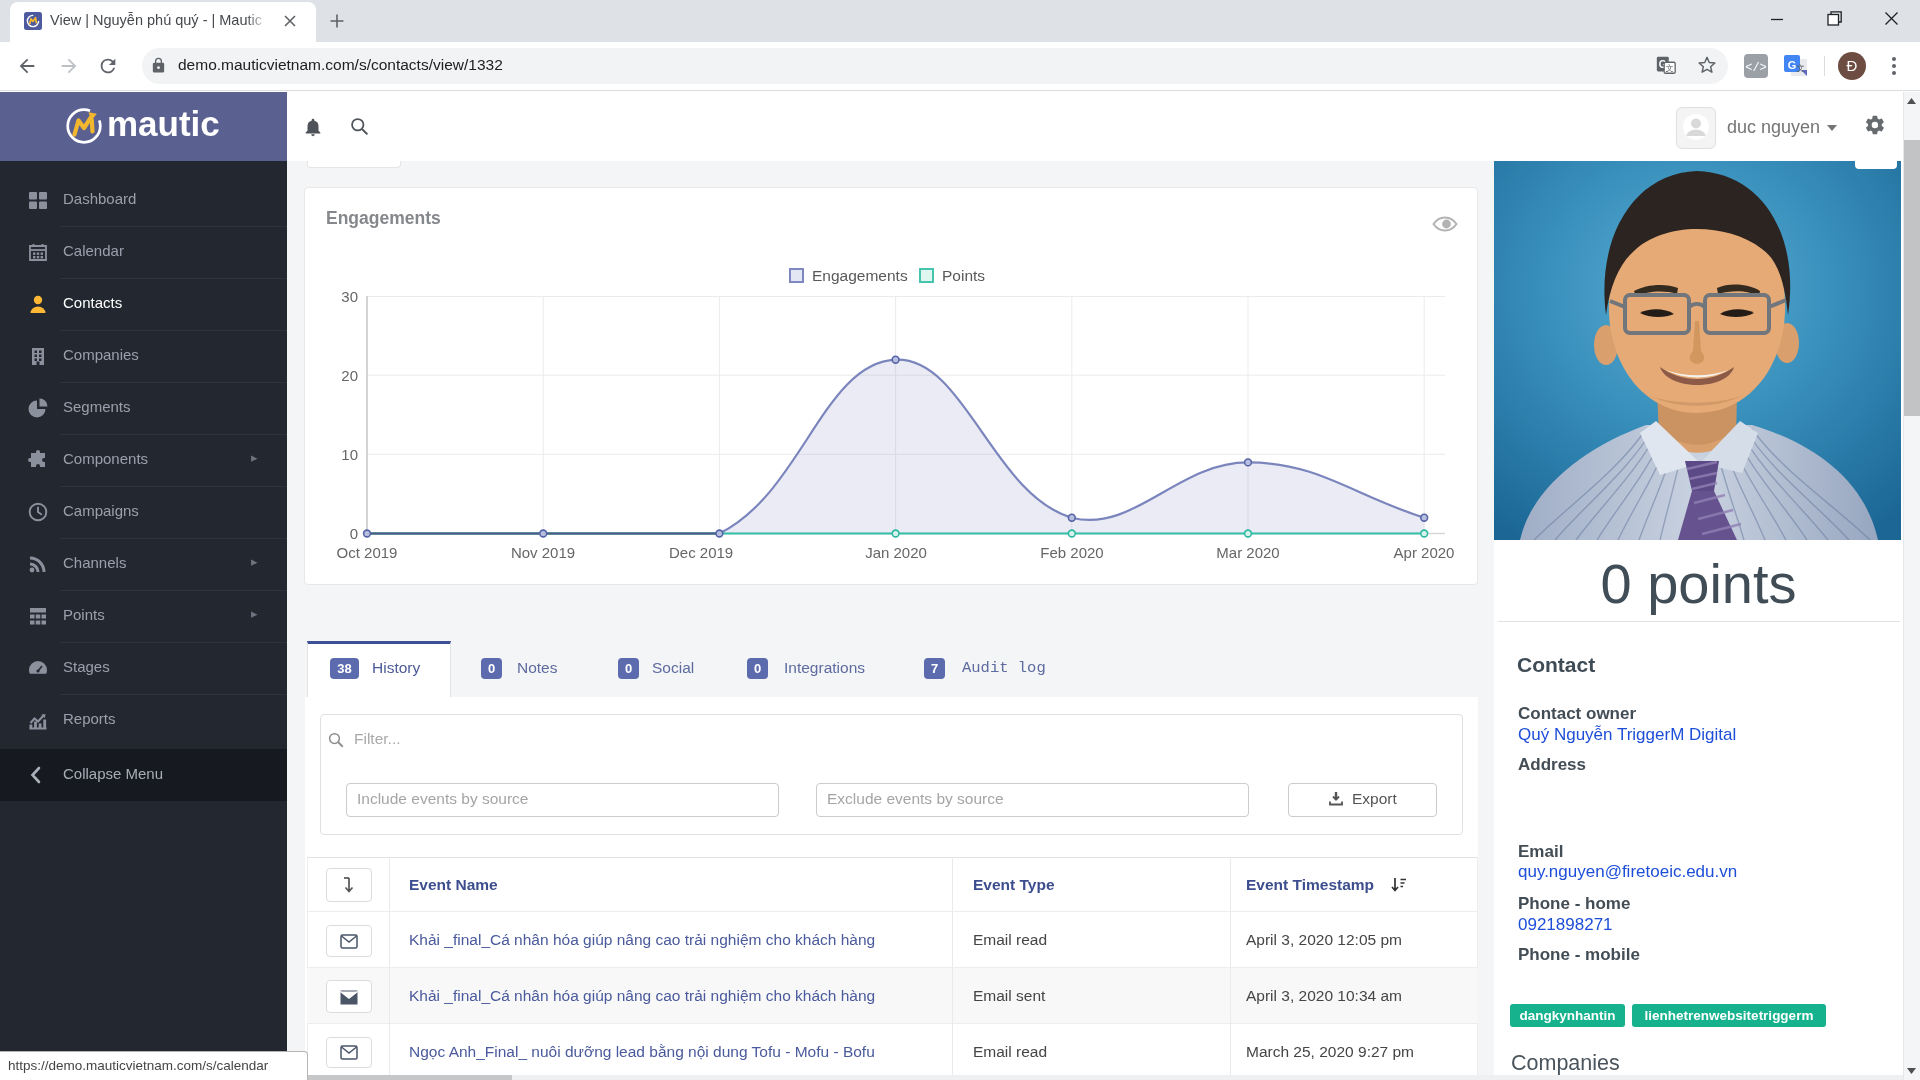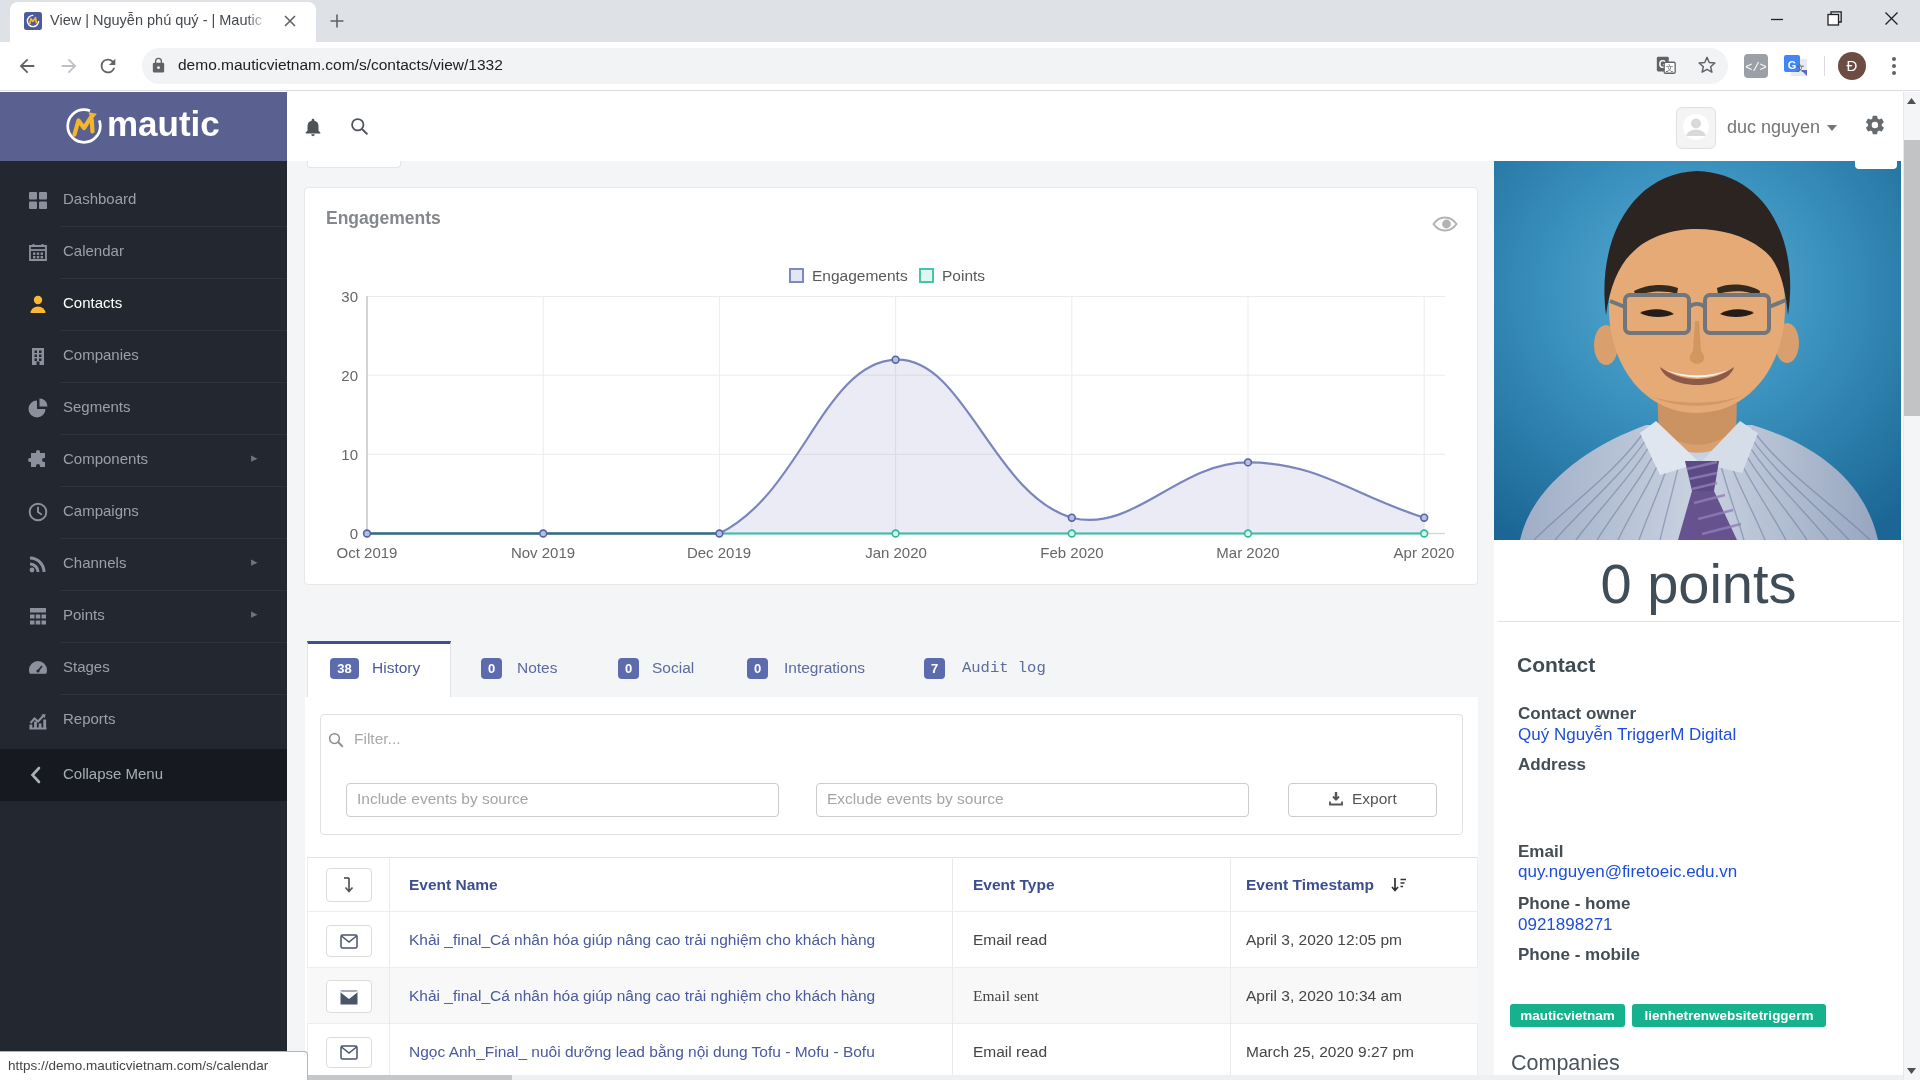--- a/index.html
+++ b/index.html
@@ -298,21 +298,21 @@
 <div class="abs" style="left:812px;top:267px;font-size:15.5px;color:#595959;">Engagements</div>
 <div class="abs" style="left:919px;top:268px;width:15px;height:15px;background:#e0f6f1;border:2px solid #46c4ae;"></div>
 <div class="abs" style="left:942px;top:267px;font-size:15.5px;color:#595959;">Points</div>
 
 <div class="abs" style="left:318px;top:288px;width:40px;text-align:right;font-size:15px;color:#666;">30</div>
 <div class="abs" style="left:318px;top:367px;width:40px;text-align:right;font-size:15px;color:#666;">20</div>
 <div class="abs" style="left:318px;top:446px;width:40px;text-align:right;font-size:15px;color:#666;">10</div>
 <div class="abs" style="left:318px;top:525px;width:40px;text-align:right;font-size:15px;color:#666;">0</div>
 <div class="abs" style="left:317px;top:544px;width:100px;text-align:center;font-size:15px;color:#666;">Oct 2019</div>
 <div class="abs" style="left:493px;top:544px;width:100px;text-align:center;font-size:15px;color:#666;">Nov 2019</div>
-<div class="abs" style="left:669px;top:544px;width:100px;text-align:center;font-size:15px;color:#666;">Dec 2019</div>
+<div class="abs" style="left:669px;top:544px;width:100px;font-size:15px;color:#666;">Dec 2019</div>
 <div class="abs" style="left:846px;top:544px;width:100px;text-align:center;font-size:15px;color:#666;">Jan 2020</div>
 <div class="abs" style="left:1022px;top:544px;width:100px;text-align:center;font-size:15px;color:#666;">Feb 2020</div>
 <div class="abs" style="left:1198px;top:544px;width:100px;text-align:center;font-size:15px;color:#666;">Mar 2020</div>
 <div class="abs" style="left:1374px;top:544px;width:100px;text-align:center;font-size:15px;color:#666;">Apr 2020</div>
 <svg class="abs" style="left:304px;top:191px" width="1174" height="394" viewBox="0 0 1174 394">
 
 <g stroke="#ebebeb" stroke-width="1">
 <path d="M63 105.5 H1141"></path>
         <path d="M63 184.2 H1141"></path>
         <path d="M63 263.3 H1141"></path>
@@ -412,21 +412,21 @@
     </svg>
 <div class="abs" style="left:409px;top:931px;font-size:15.5px;color:#4a5a9c;">Khải _final_Cá nhân hóa giúp nâng cao trải nghiệm cho khách hàng</div>
 <div class="abs" style="left:973px;top:931px;font-size:15.5px;color:#454545;">Email read</div>
 <div class="abs" style="left:1246px;top:931px;font-size:15.5px;color:#454545;">April 3, 2020 12:05 pm</div>
 <div class="ibox" style="top:980px;height:33px;"></div>
 <svg class="abs" style="left:340px;top:990px" width="18" height="15" viewBox="0 0 18 15">
       <path d="M0.5 0.5h17v14h-17z M0.5 1.5l8.5 6.5 8.5-6.5" fill="#4a5568"></path>
       <path d="M0.5 1.5l8.5 6.5 8.5-6.5" fill="none" stroke="#fff" stroke-width="1.4"></path>
     </svg>
 <div class="abs" style="left:409px;top:987px;font-size:15.5px;color:#4a5a9c;">Khải _final_Cá nhân hóa giúp nâng cao trải nghiệm cho khách hàng</div>
-<div class="abs" style="left:973px;top:987px;font-size:15.5px;color:#454545;font-family:Liberation Serif, serif;">Email sent</div>
+<div class="abs" style="left:973px;top:987px;font-size:15.5px;color:#454545;">Email sent</div>
 <div class="abs" style="left:1246px;top:987px;font-size:15.5px;color:#454545;">April 3, 2020 10:34 am</div>
 <div class="ibox" style="top:1037px;height:31px;"></div>
 <svg class="abs" style="left:340px;top:1045px" width="18" height="15" viewBox="0 0 18 15">
       <rect x="1" y="1" width="16" height="13" rx="1.5" fill="none" stroke="#4a5568" stroke-width="1.5"></rect>
       <path d="M1.5 2l7.5 6 7.5-6" fill="none" stroke="#4a5568" stroke-width="1.5"></path>
     </svg>
 <div class="abs" style="left:409px;top:1043px;font-size:15.5px;color:#4a5a9c;">Ngọc Anh_Final_ nuôi dưỡng lead bằng nội dung Tofu - Mofu - Bofu</div>
 <div class="abs" style="left:973px;top:1043px;font-size:15.5px;color:#454545;">Email read</div>
 <div class="abs" style="left:1246px;top:1043px;font-size:15.5px;color:#454545;">March 25, 2020 9:27 pm</div>
 </div>
@@ -515,21 +515,21 @@
 <div class="abs" style="left:1498px;top:621px;width:402px;height:1px;background:#e2e2e2;"></div>
 <div class="abs" style="left:1517px;top:653px;font-size:21px;font-weight:bold;color:#3f4b55;">Contact</div>
 <div class="abs clabel" style="left:1518px;top:704px;">Contact owner</div>
 <div class="abs cval" style="left:1518px;top:725px;">Quý Nguyễn TriggerM Digital</div>
 <div class="abs clabel" style="left:1518px;top:755px;">Address</div>
 <div class="abs clabel" style="left:1518px;top:842px;">Email</div>
 <div class="abs cval" style="left:1518px;top:862px;">quy.nguyen@firetoeic.edu.vn</div>
 <div class="abs clabel" style="left:1518px;top:894px;">Phone - home</div>
 <div class="abs cval" style="left:1518px;top:915px;">0921898271</div>
 <div class="abs clabel" style="left:1518px;top:945px;">Phone - mobile</div>
-<div class="abs tag" style="left:1510px;top:1004px;width:115px;">mauticvietnam</div>
+<div class="abs tag" style="left:1510px;top:1004px;width:115px;">dangkynhantin</div>
 <div class="abs tag" style="left:1632px;top:1004px;width:194px;">lienhetrenwebsitetriggerm</div>
 <div class="abs" style="left:1511px;top:1051px;font-size:21.5px;color:#4a545c;">Companies</div>
 </div>
 
 <div id="scrollbars">
 
 <div class="abs" style="left:287px;top:1075px;width:1616px;height:5px;background:#eff0f1;"></div>
 <div class="abs" style="left:300px;top:1075px;width:212px;height:5px;background:#c5c7c9;"></div>
 
 <div class="abs" style="left:1903px;top:92px;width:17px;height:988px;background:#f4f5f6;border-left:1px solid #e6e7e8;"></div>

